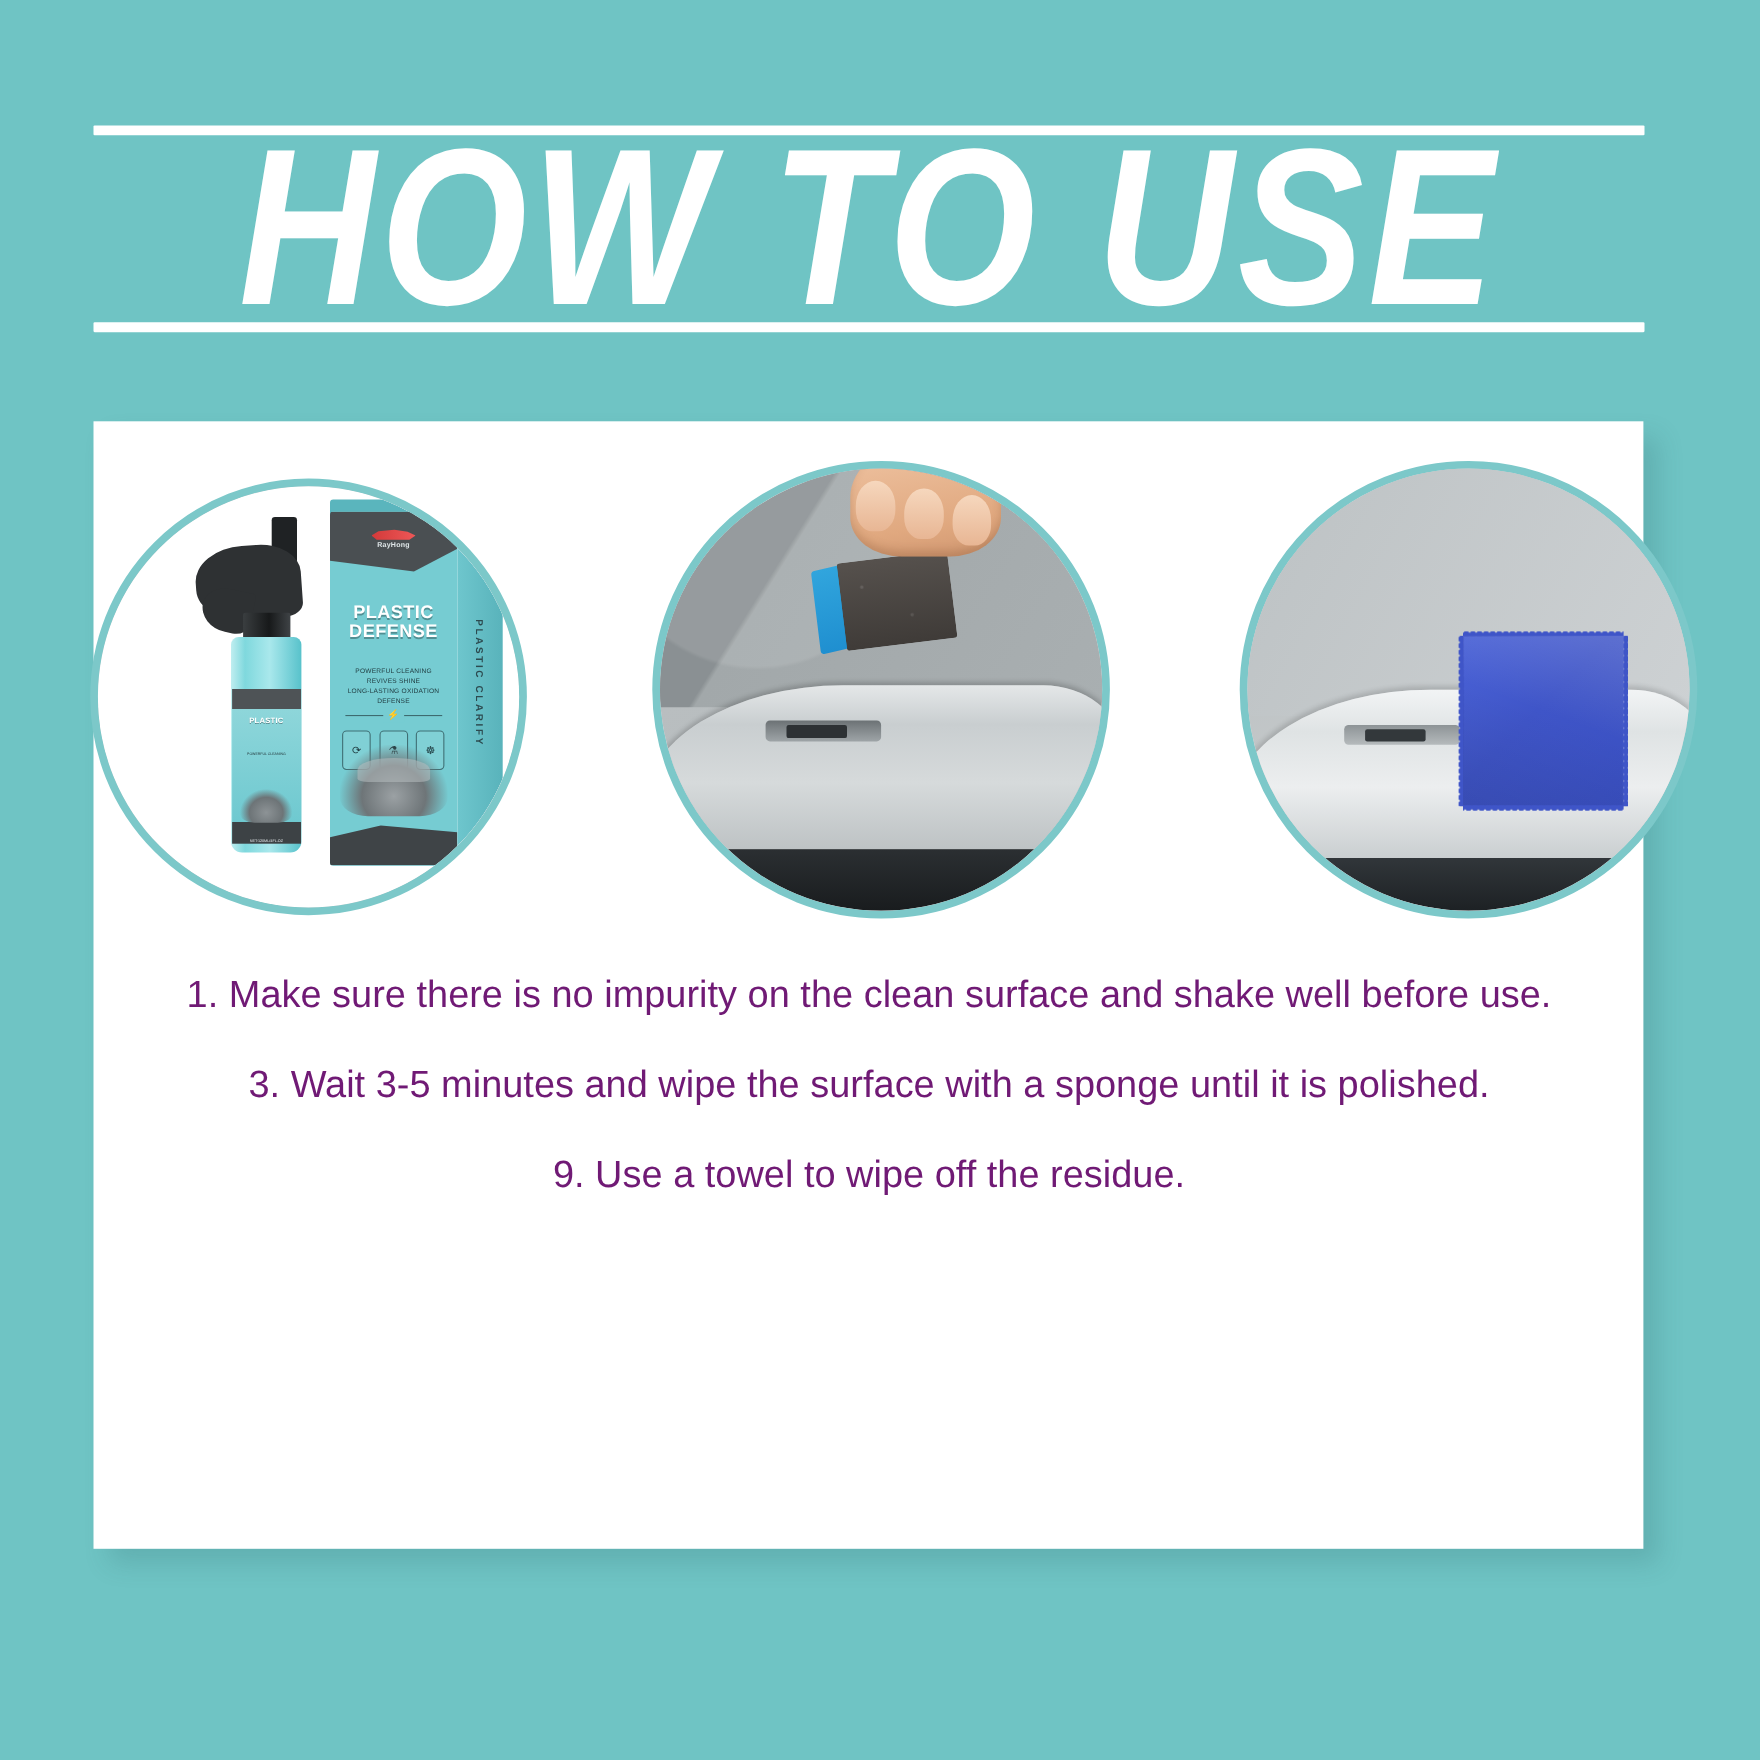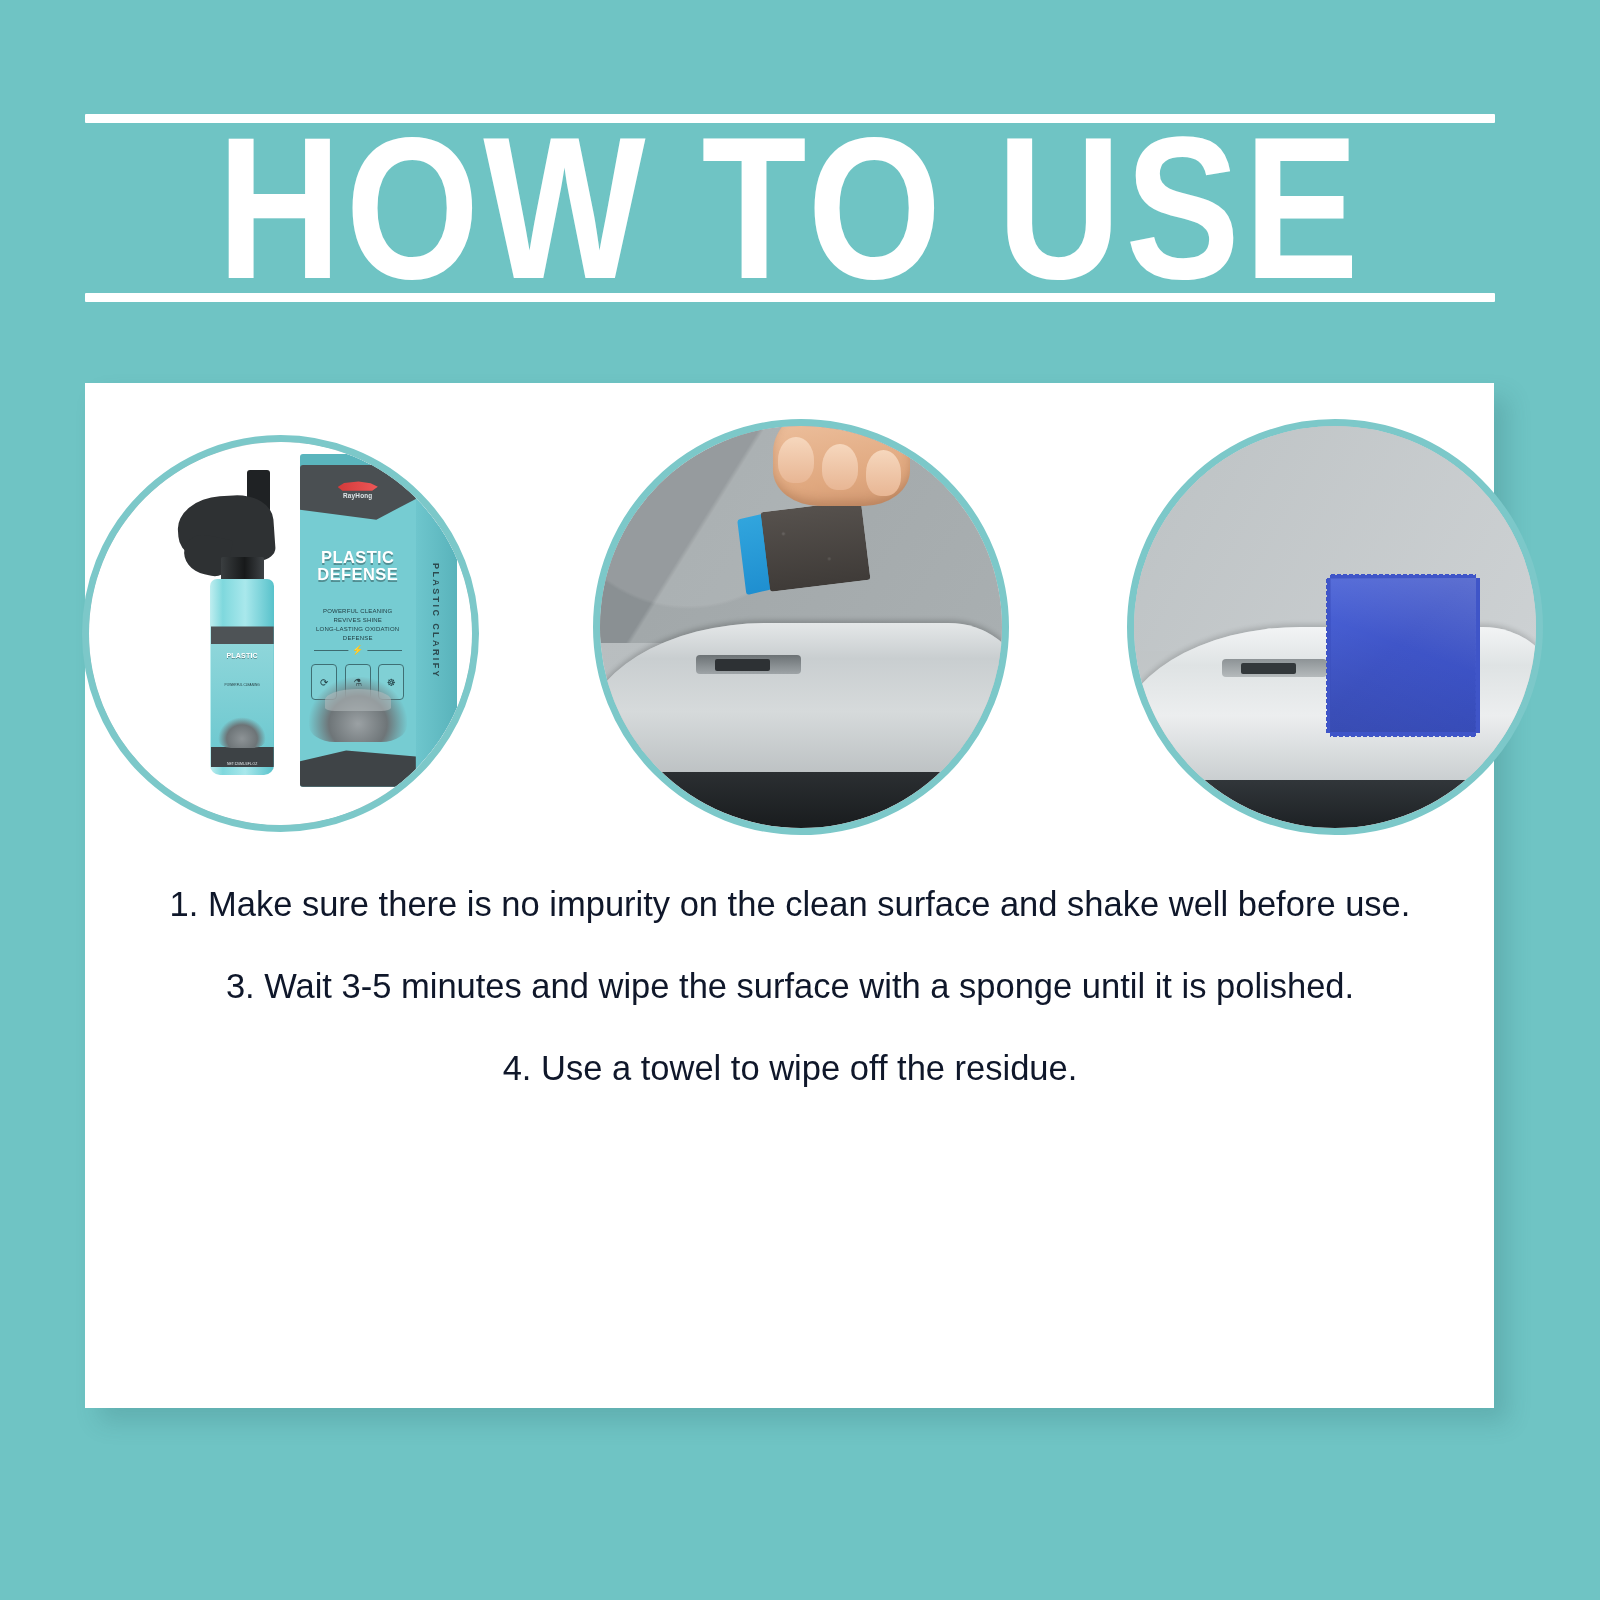--- a/index.html
+++ b/index.html
@@ -5,21 +5,21 @@
   * { margin:0; padding:0; box-sizing:border-box; }
   html,body { width:1600px; height:1600px; }
   body {
     background:#6FC4C4;
     font-family:"Liberation Sans", sans-serif;
     overflow:hidden;
     position:relative;
   }
 
   
-  #header { position:absolute; left:85px; top:100px; width:1410px; height:220px; }
+  #header { position:absolute; left:85px; top:100px; width:1410px; height:220px;font-style:italic; }
   .rule { position:absolute; left:0; width:1410px; height:9px; background:#FFFFFF; border-radius:1px; }
   .rule.top { top:14px; }
   .rule.bottom { top:193px; }
   #page-title {
     position:absolute; left:0; top:22px; width:1410px; height:170px;
     display:flex; align-items:center; justify-content:center;
     color:#FFFFFF;
     font-family:"Liberation Sans", sans-serif;
     font-weight:bold;
     font-size:172px;
@@ -298,21 +298,21 @@
   #towel .sideteeth.r { right:-4px; }
   #towel .sheen {
     position:absolute; inset:0;
     background:linear-gradient(200deg,rgba(255,255,255,.16) 0%,rgba(255,255,255,0) 46%,rgba(0,0,0,.10) 100%);
   }
 
   
   #steps {
     position:absolute; left:40px; top:480px; width:1330px;
     text-align:center;
-    color:#0f172a;
+    color:#701a75;
     font-size:34.5px;
     line-height:82px;
   }
   #steps .step { padding:0 12px; }
 </style>
 </head>
 <body>
 
 <div id="header">
   <div class="rule top"></div>
@@ -401,21 +401,21 @@
         <div class="p3-trim"></div>
         <div class="p3-slot"></div>
         <div class="p3-bottom"></div>
       </div>
     </div>
   </div>
 
   <div id="steps">
     <div class="step">1. Make sure there is no impurity on the clean surface and shake well before use.</div>
     <div class="step">3. Wait 3-5 minutes and wipe the surface with a sponge until it is polished.</div>
-    <div class="step">4. Use a towel to wipe off the residue.</div>
+    <div class="step">9. Use a towel to wipe off the residue.</div>
   </div>
 
 </div>
 
 <div id="towel">
   <span class="sideteeth l"></span>
   <span class="sideteeth r"></span>
   <span class="sheen"></span>
 </div>
 

